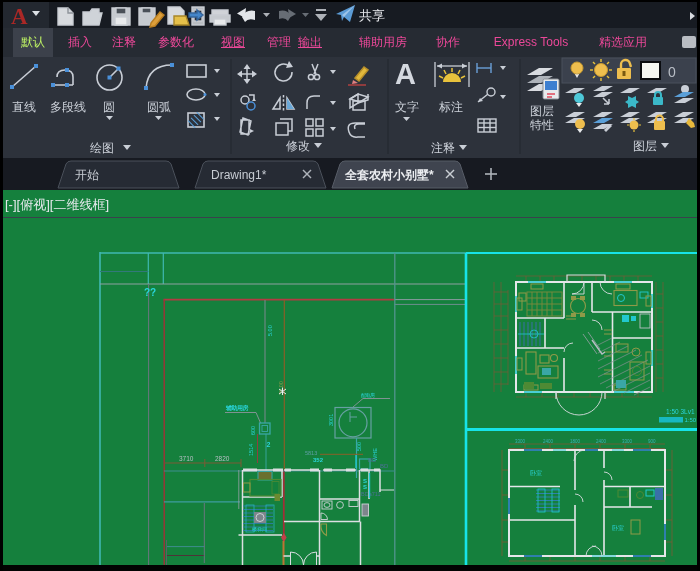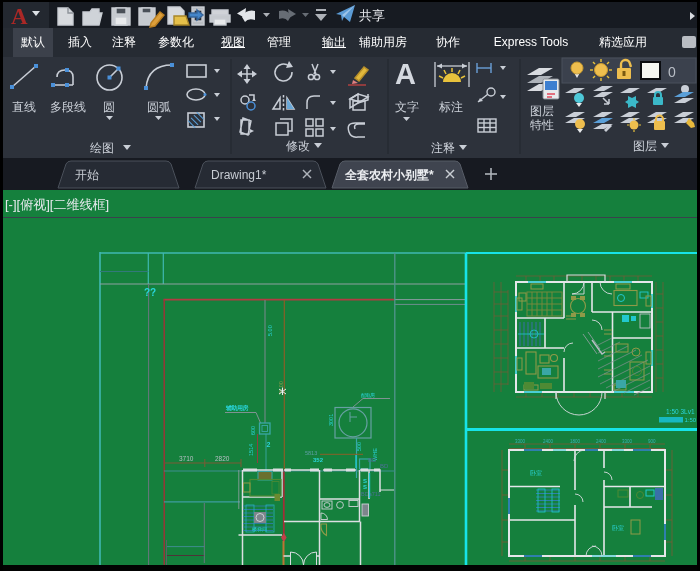--- a/index.html
+++ b/index.html
@@ -1,19 +1,19 @@
 <!DOCTYPE html>
 <html><head><meta charset="utf-8">
 <style>
 html,body{margin:0;padding:0;background:#000;}
 *{box-sizing:border-box;}
 #win{position:relative;width:700px;height:571px;background:#000;overflow:hidden;font-family:"Liberation Sans",sans-serif;}
 #titlebar{position:absolute;left:3px;top:2px;width:694px;height:26px;background:#171b22;}
 #rtabs{position:absolute;left:3px;top:28px;width:694px;height:29px;background:#262b33;}
-.rtab{position:absolute;top:0;height:29px;line-height:29px;color:#ffffff;font-size:12px;text-align:center;}
+.rtab{position:absolute;top:0;height:29px;line-height:29px;color:#ec4899;font-size:12px;text-align:center;}
 #ribbon{position:absolute;left:3px;top:57px;width:694px;height:101px;background:#2d323b;}
 #ftabs{position:absolute;left:3px;top:158px;width:694px;height:32px;background:#171a21;padding-left:39px;}
 #canvas{position:absolute;left:3px;top:190px;width:694px;height:381px;background:#15803d;}
 #vplabel{position:absolute;left:2px;top:6px;color:#e7eaee;font-size:13px;z-index:5;}
 </style></head>
 <body>
 <div id="win">
   <div id="titlebar">
   <svg width="694" height="28" viewBox="0 0 694 28">
     <rect x="0" y="0" width="46" height="28" fill="#232830"></rect>
@@ -47,27 +47,27 @@
       <path d="M313 8 h10" stroke="#aeb2b8" stroke-width="2"></path>
       <path d="M312 12 l12 0 l-6 7 z" fill="#aeb2b8" stroke="none"></path>
     </g>
     <path d="M333 12 L352 3 L347 20 L341 15 L339 19 L338 13 Z" fill="#5b9bd5"></path>
     <path d="M352 3 L341 15 L339 13 Z" fill="#9cc3e8"></path>
     <text x="356" y="18" font-size="13" fill="#e8eaee">共享</text>
     <path d="M687 10 l5 4 l-5 4 z" fill="#d8dbe0"></path>
   </svg>
   </div>
   <div id="rtabs">
-    <div class="rtab" style="left:10px;width:40px;background:#3c414b;color:#ffffff;">默认</div>
+    <div class="rtab" style="left:10px;width:40px;background:#3c414b;color:#bef264;">默认</div>
     <div class="rtab" style="left:56px;width:42px;">插入</div>
     <div class="rtab" style="left:100px;width:42px;">注释</div>
     <div class="rtab" style="left:144px;width:58px;">参数化</div>
     <div class="rtab" style="left:208px;width:44px;text-decoration:underline;">视图</div>
     <div class="rtab" style="left:254px;width:44px;">管理</div>
-    <div class="rtab" style="left:309px;width:44px;text-decoration:underline;">输出</div>
+    <div class="rtab" style="left:285px;width:44px;text-decoration:underline;">输出</div>
     <div class="rtab" style="left:346px;width:68px;">辅助用房</div>
     <div class="rtab" style="left:422px;width:46px;">协作</div>
     <div class="rtab" style="left:472px;width:112px;">Express Tools</div>
     <div class="rtab" style="left:584px;width:72px;">精选应用</div>
     <div style="position:absolute;left:679px;top:8px;width:14px;height:12px;background:#b9bdc3;border-radius:2px;"></div>
   </div>
   <div id="ribbon">
   <svg width="694" height="101" viewBox="0 0 694 101">
     <g stroke="#23272f" stroke-width="1">
           <line x1="228" y1="2" x2="228" y2="97"></line>

